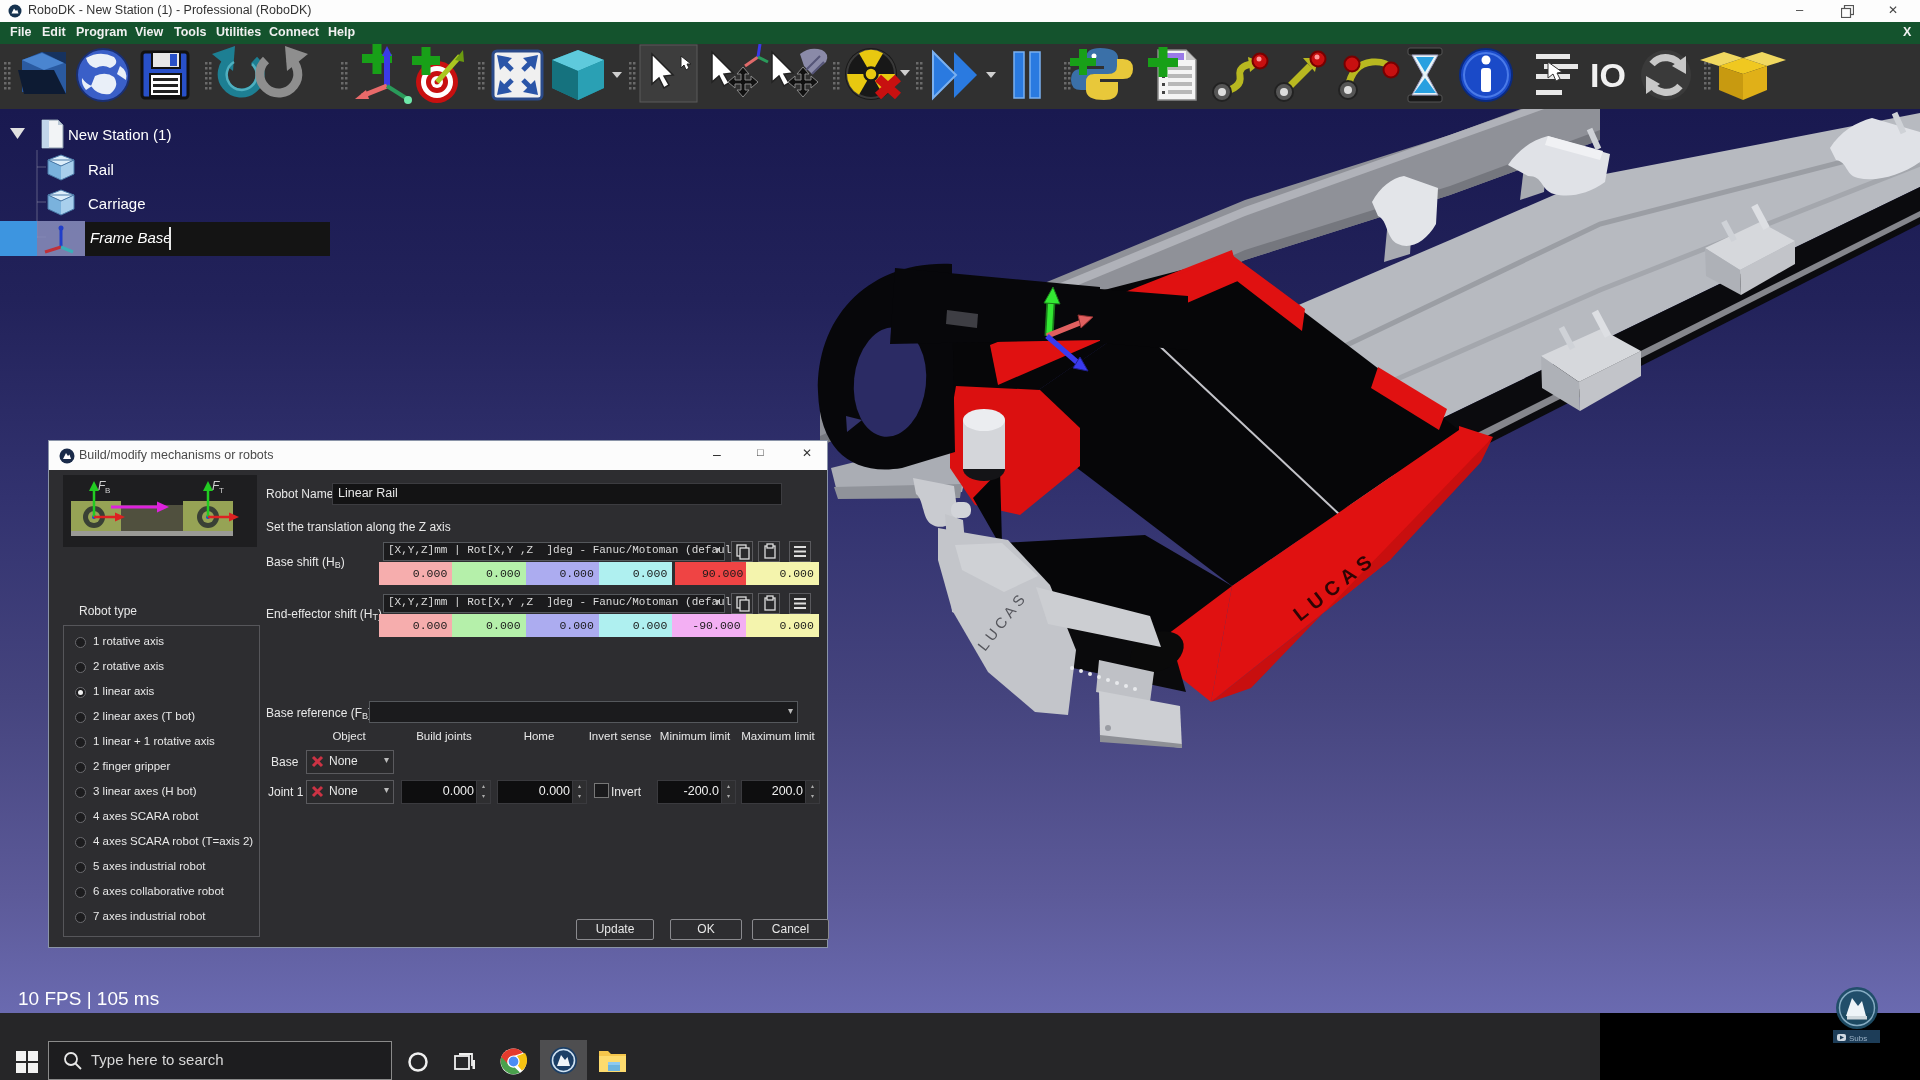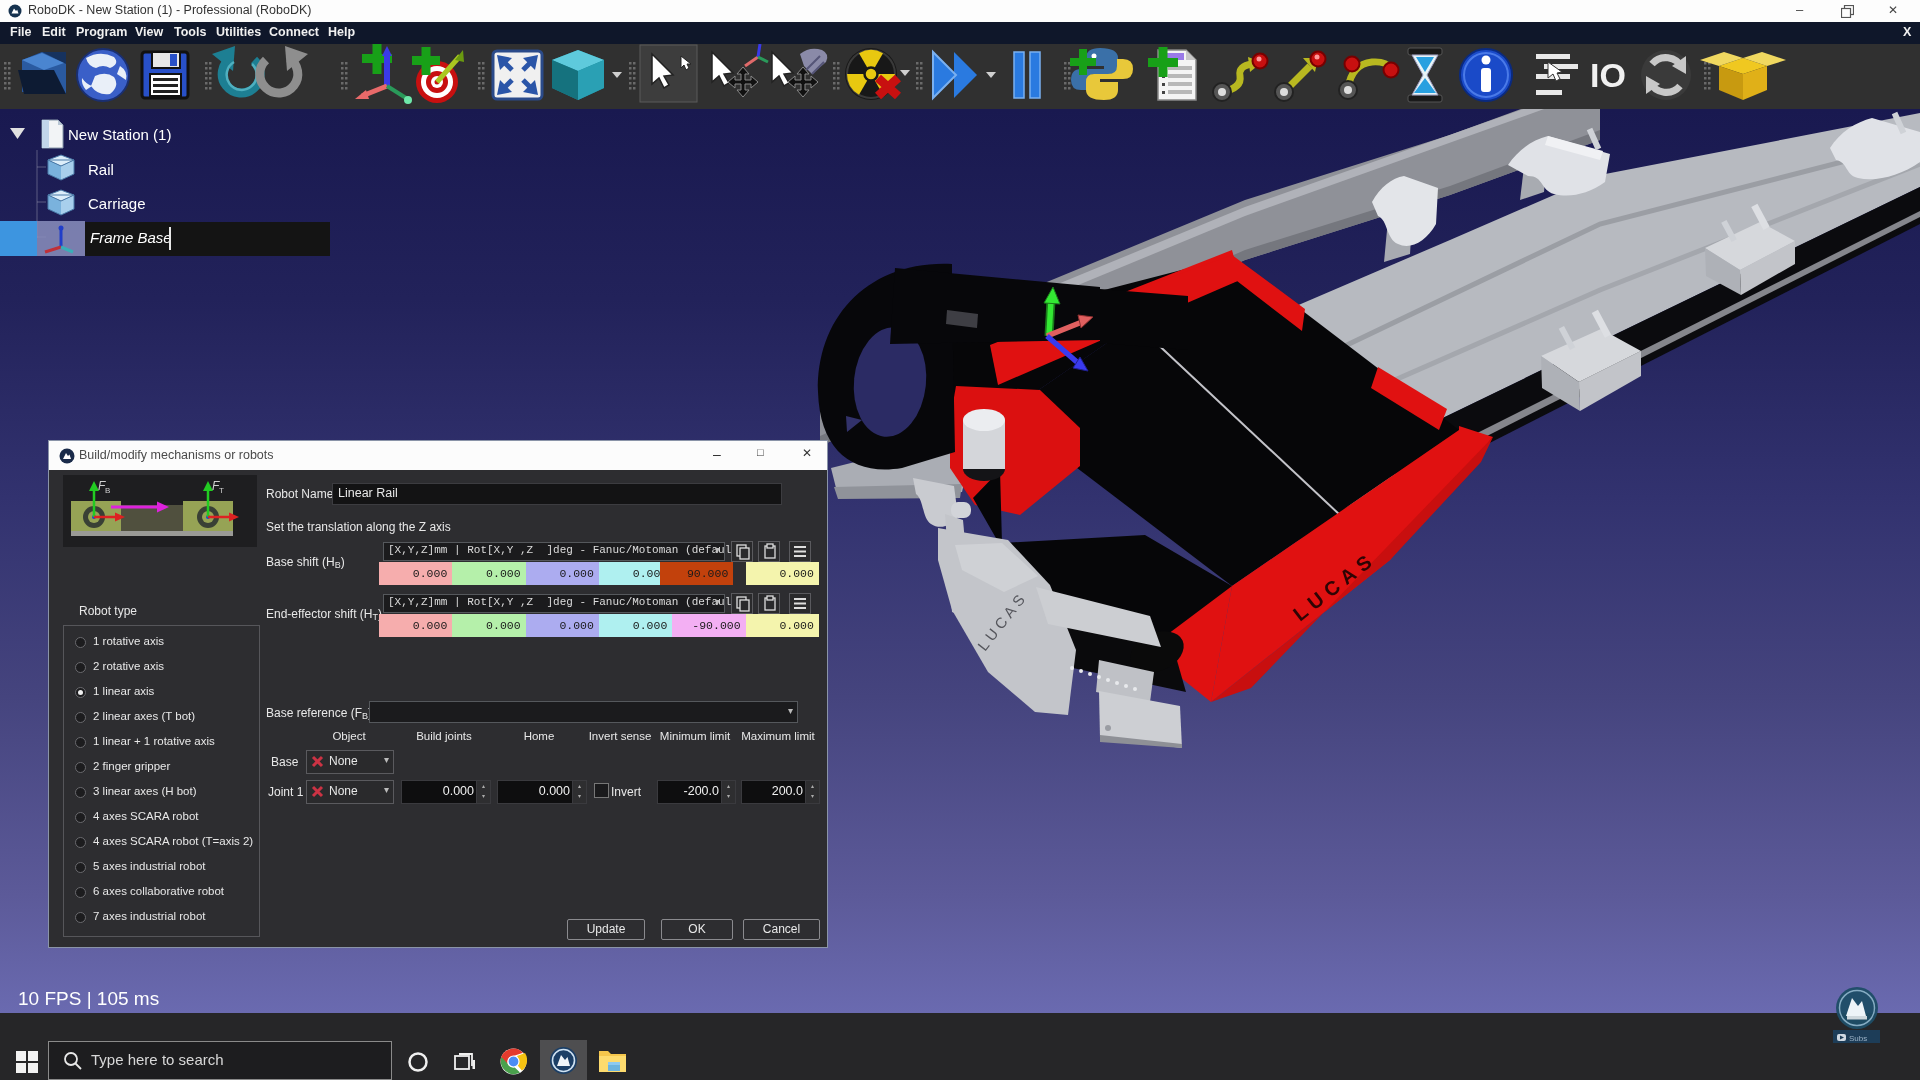--- a/index.html
+++ b/index.html
@@ -1,41 +1,41 @@
 <!DOCTYPE html>
 <html><head>
 <meta charset="utf-8">
 <style>
   html,body{margin:0;padding:0;width:1920px;height:1080px;overflow:hidden;background:#000;
     font-family:"Liberation Sans", sans-serif;}
   .abs{position:absolute;}
   #titlebar{left:0;top:0;width:1920px;height:22px;background:#fdfdfd;}
-  #menubar{left:0;top:22px;width:1920px;height:22px;background:#0f172a;}
+  #menubar{left:0;top:22px;width:1920px;height:22px;background:#14532d;}
   #toolbar{left:0;top:44px;width:1920px;height:65px;background:#303030;}
   #viewport{left:0;top:109px;width:1920px;height:904px;
     background:linear-gradient(180deg,#191950 0%,#22225a 21%,#32326f 43%,#45447e 65%,#5c5a99 87%,#6a6ab0 100%);}
-  #taskbar{left:0;top:1013px;width:1920px;height:67px;background:#262628;}
+  #taskbar{left:0;top:1013px;width:1600px;height:67px;background:#262628;}
   .mitem{position:absolute;top:3px;color:#f0f0f0;font-size:12.5px;font-weight:bold;}
   #dialog{left:48px;top:440px;width:780px;height:508px;border:1px solid #8a94a8;box-sizing:border-box;}
   #dlg-title{left:0;top:0;width:778px;height:29px;background:#fcfcfc;text-align:center;}
   #dlg-body{left:0;top:29px;width:778px;height:477px;background:#2d2d30;}
   .dlab{position:absolute;color:#e8e8e8;font-size:12px;white-space:nowrap;}
   .sub{font-size:9px;vertical-align:-2px;}
   .combo{position:absolute;background:#1b1b1d;border:1px solid #55585c;}
   .ctext{position:absolute;left:4px;top:1px;color:#dcdcdc;font-size:11px;font-family:"Liberation Mono",monospace;white-space:pre;}
   .carr{position:absolute;right:4px;top:1px;color:#bbb;font-size:10px;}
   .tbtn{position:absolute;width:20px;height:19px;background:#2a2a2c;border:1px solid #5a5a5e;}
   .cell{position:absolute;top:0;width:73.3px;height:23px;font-size:11.5px;font-family:"Liberation Mono",monospace;color:#1a1a1a;text-align:right;line-height:23px;padding-right:5px;box-sizing:border-box;}
   .dhead{position:absolute;color:#e8e8e8;font-size:11.5px;text-align:center;}
   .nonebox{position:absolute;width:86px;height:22px;background:#2a2a2c;border:1px solid #5a5a5e;}
   .nonetext{position:absolute;left:22px;top:3px;color:#e8e8e8;font-size:12px;text-align:center;}
   .spin{position:absolute;height:22px;background:#0e0e0f;border:1px solid #3a3a3e;}
   .spintext{position:absolute;right:16px;top:3px;color:#f0f0f0;font-size:12.5px;}
   .spinbtn{position:absolute;right:0;top:0;width:13px;height:22px;background:#2e2e30;border-left:1px solid #3a3a3e;color:#aaa;font-size:6px;line-height:10px;text-align:center;}
-  .dbtn{position:absolute;height:19px;background:#2d2d30;border:1px solid #8a8a8e;color:#e8e8e8;font-size:12px;text-align:center;line-height:19px;border-radius:2px;}
+  .dbtn{position:absolute;height:19px;background:#2d2d30;border:1px solid #8a8a8e;color:#e8e8e8;font-size:12px;text-align:center;line-height:19px;border-radius:2px;margin-left:9px;}
   .ritem{position:absolute;left:0;width:190px;height:25px;}
   .ritem .rc{position:absolute;left:12px;top:7px;width:11px;height:11px;border-radius:50%;background:#1c1c1e;border:1px solid #6a6a6e;box-sizing:border-box;}
   .ritem .rt{position:absolute;left:30px;top:5px;color:#e8e8e8;font-size:11.5px;white-space:nowrap;}
 </style>
 </head>
 <body>
 <div class="abs" id="viewport">
   <svg class="abs" style="left:0;top:0" width="1920" height="904" viewBox="0 109 1920 904">
 
     <g id="scene">
@@ -493,21 +493,21 @@
             <line x1="4" y1="5" x2="16" y2="5"></line>
             <line x1="4" y1="9.5" x2="16" y2="9.5"></line>
             <line x1="4" y1="14" x2="16" y2="14"></line>
           </g>
         </svg></div>
     <div class="abs" style="left:330px;top:92px;width:440px;height:23px;">
       <div class="cell" style="left:0px;background:#f6adad;">0.000</div>
       <div class="cell" style="left:73.3px;background:#b5f0aa;">0.000</div>
       <div class="cell" style="left:146.6px;background:#acacf0;">0.000</div>
       <div class="cell" style="left:220px;background:#aff0f0;">0.000</div>
-      <div class="cell" style="left:281px;background:#c2410c;">90.000</div>
+      <div class="cell" style="left:296px;background:#ef4444;">90.000</div>
       <div class="cell" style="left:366.6px;background:#f4f4ad;">0.000</div>
     </div>
 
     <span class="dlab" style="left:217px;top:137px;">End-effector shift (H<span class="sub">T</span>)</span>
     <div class="combo" style="left:334px;top:124px;width:340px;height:17px;">
       <span class="ctext">[X,Y,Z]mm | Rot[X,Y ,Z  ]deg - Fanuc/Motoman (default</span>
       <span class="carr">▾</span>
     </div>
     <div class="tbtn" style="left:682px;top:123px;"><svg width="20" height="19">
           <rect x="5" y="3" width="9" height="11" fill="none" stroke="#ddd" stroke-width="1.3"></rect>

